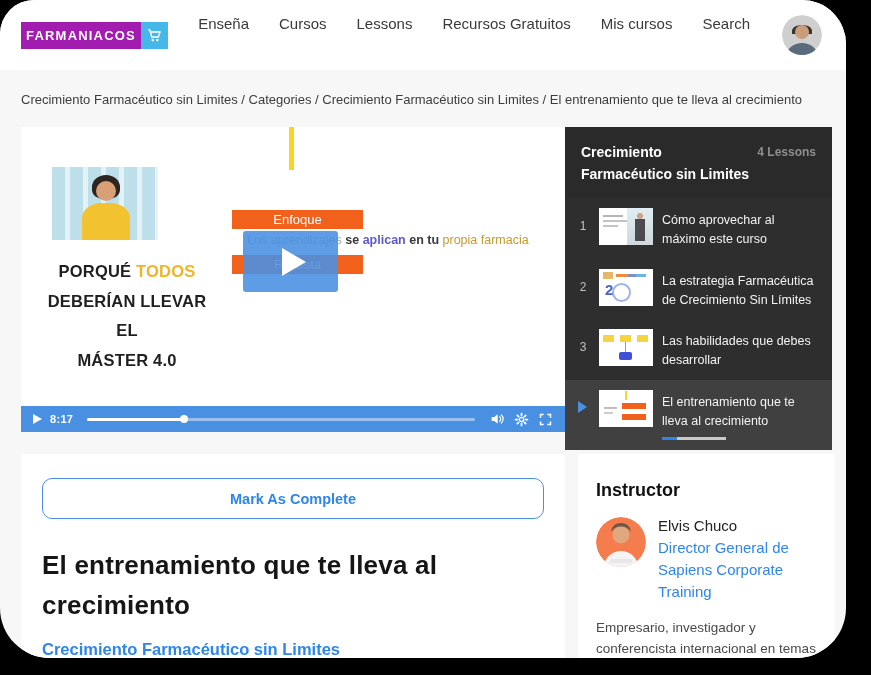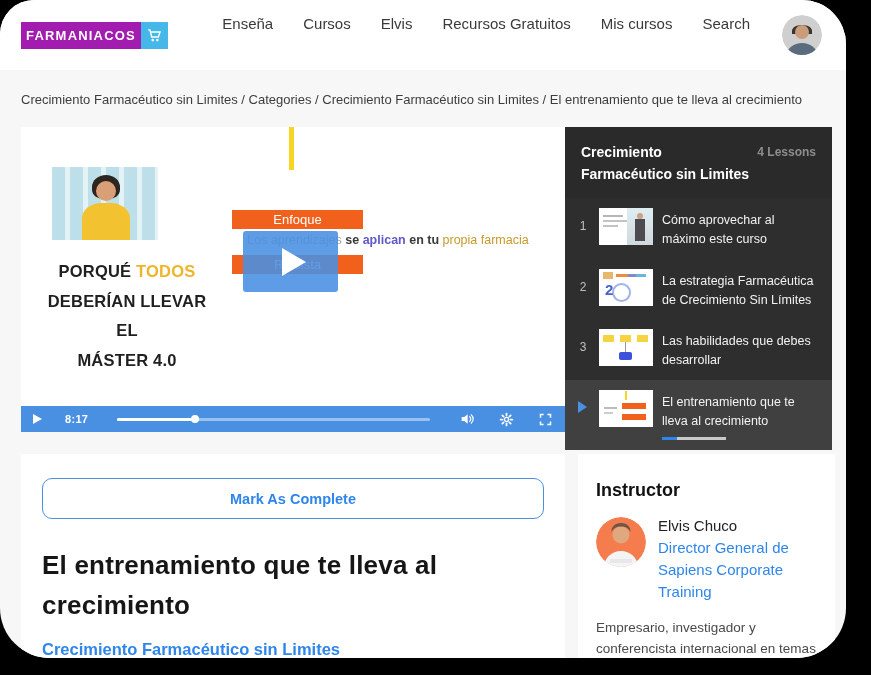--- a/index.html
+++ b/index.html
@@ -36,21 +36,21 @@
   .tagbox{position:absolute;width:131px;height:19px;background:#f2611c;color:#fff;font-size:13px;display:flex;align-items:center;justify-content:center;}
   .enfoque{left:211px;top:83px;}
   .realista{left:211px;top:128px;}
   .caption{position:absolute;left:170px;top:106px;width:394px;font-size:12.5px;text-align:center;white-space:nowrap;}
   .c-gray{color:#a9a9a9;}
   .c-dark{color:#3a3a3a;font-weight:700;}
   .c-blue{color:#6059c9;font-weight:700;}
   .c-gold{color:#c79a2a;}
   .play-overlay{position:absolute;left:222px;top:104px;width:95px;height:61px;background:rgba(72,144,226,.88);border-radius:3px;display:flex;align-items:center;justify-content:center;cursor:pointer;}
   .play-tri{width:0;height:0;border-left:24px solid #fff;border-top:14px solid transparent;border-bottom:14px solid transparent;margin-left:6px;}
-  .controls{height:26px;background:#4a90e2;display:flex;align-items:center;gap:23px;padding:0 12px;flex:none;}
+  .controls{height:26px;background:#4a90e2;display:flex;align-items:center;gap:8px;padding:0 12px;flex:none;}
   .c-play{width:0;height:0;border-left:9px solid #fff;border-top:5.5px solid transparent;border-bottom:5.5px solid transparent;cursor:pointer;}
   .c-time{color:#fff;font-size:11px;font-weight:700;letter-spacing:.3px;}
   .c-progress{flex:1;height:3px;background:rgba(255,255,255,.45);border-radius:2px;position:relative;margin:0 6px;cursor:pointer;}
   .c-progress-fill{height:100%;background:#fff;border-radius:2px;}
   .c-knob{position:absolute;left:25%;top:50%;transform:translate(-50%,-50%);width:8px;height:8px;border-radius:50%;background:#fff;}
   .c-icon{width:16px;height:16px;cursor:pointer;display:flex;align-items:center;justify-content:center;}
   
   .playlist{width:267px;background:#232323;display:flex;flex-direction:column;flex:none;}
   .pl-header{background:#2a2a2a;padding:15px 16px 13px;display:flex;justify-content:space-between;gap:8px;}
   .pl-title{color:#fff;font-weight:700;font-size:14px;line-height:1.55;width:172px;}
@@ -112,21 +112,21 @@
         <svg width="17" height="17" viewBox="0 0 24 24">
             <path d="M3 4h2.5L8 14h9.5l2.3-7H6.5" fill="none" stroke="#fff" stroke-width="2"></path>
             <circle cx="9.5" cy="18.5" r="1.8" fill="#fff"></circle>
             <circle cx="16" cy="18.5" r="1.8" fill="#fff"></circle>
           </svg>
       </span>
     </div>
     <nav class="nav">
       <a>Enseña</a>
       <a>Cursos</a>
-      <a>Elvis</a>
+      <a>Lessons</a>
       <a>Recursos Gratuitos</a>
       <a>Mis cursos</a>
       <a>Search</a>
       <div class="avatar">
         <svg width="40" height="40" viewBox="0 0 40 40">
             <circle cx="20" cy="20" r="20" fill="#cfcfcf"></circle>
             <path d="M10 16c0-8 20-8 20 0v3H10z" fill="#3a342e"></path>
             <circle cx="20" cy="17" r="7" fill="#c99d79"></circle>
             <path d="M5 40a15 12 0 0130 0z" fill="#5a6b7d"></path>
           </svg>

